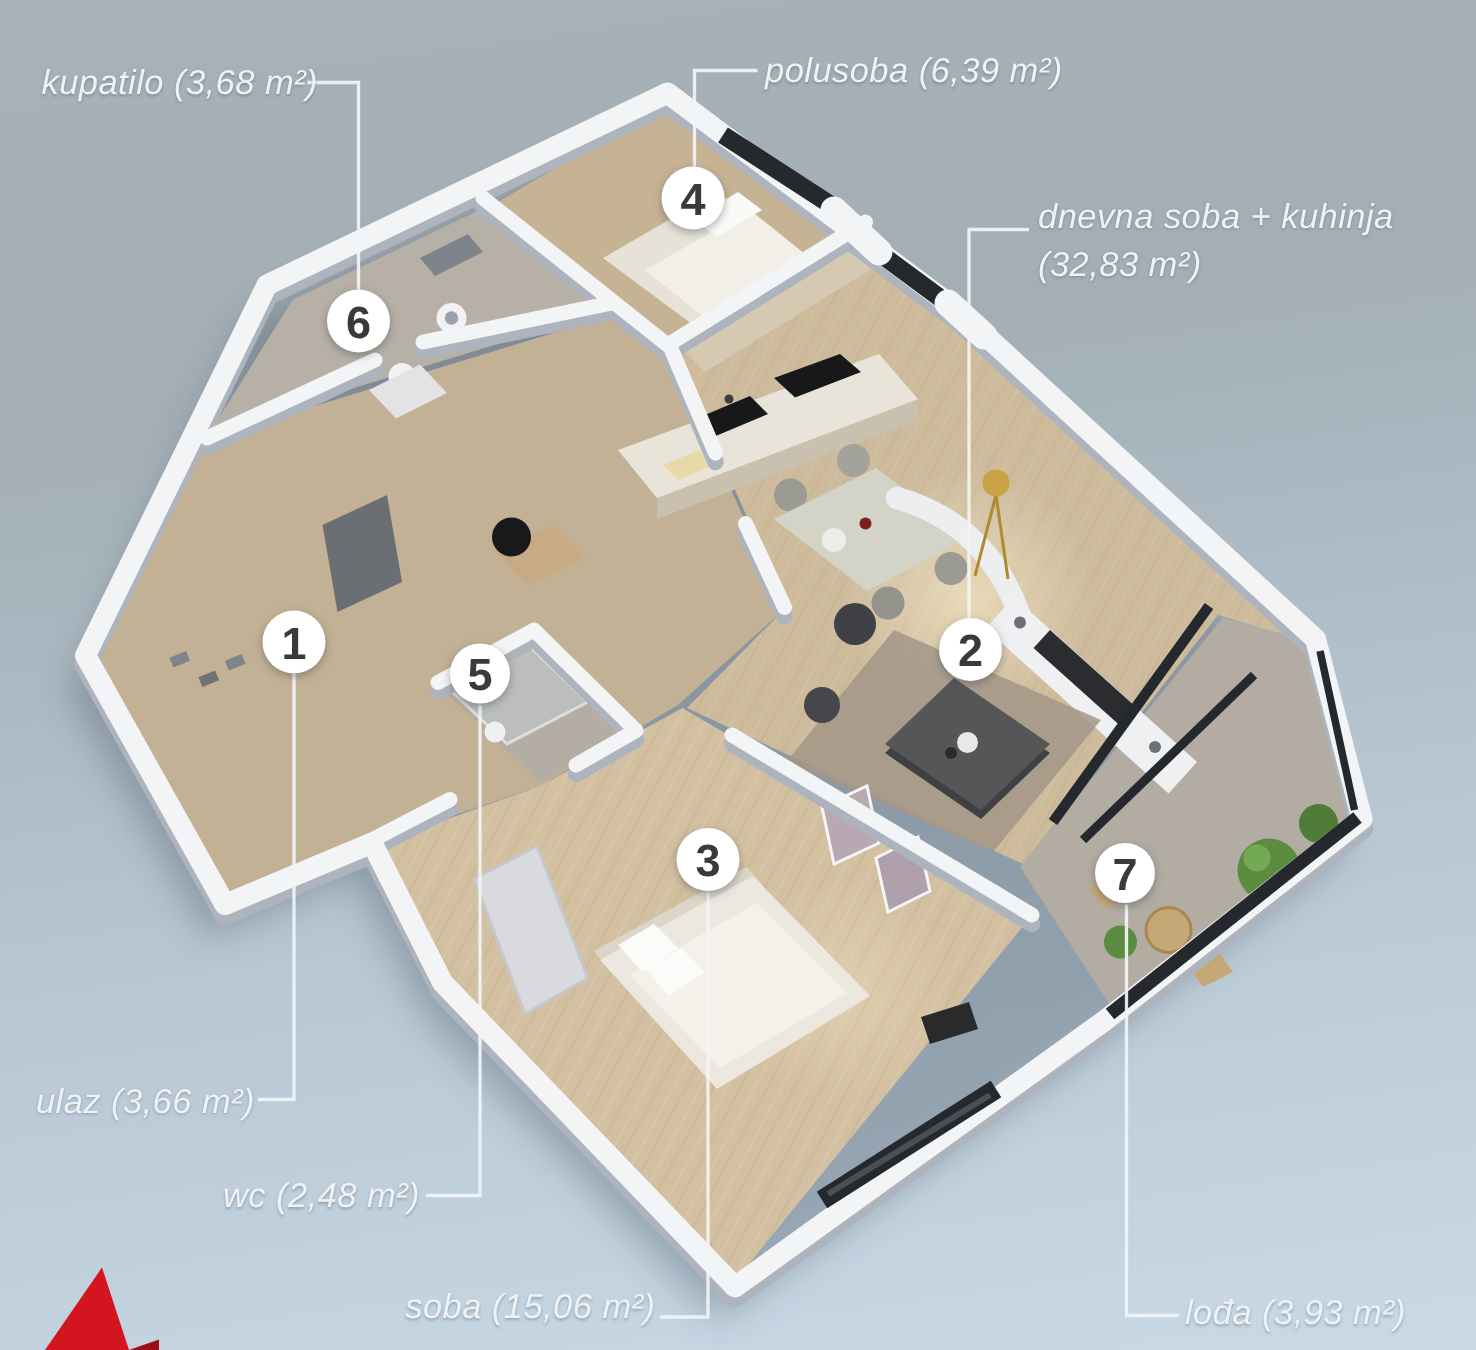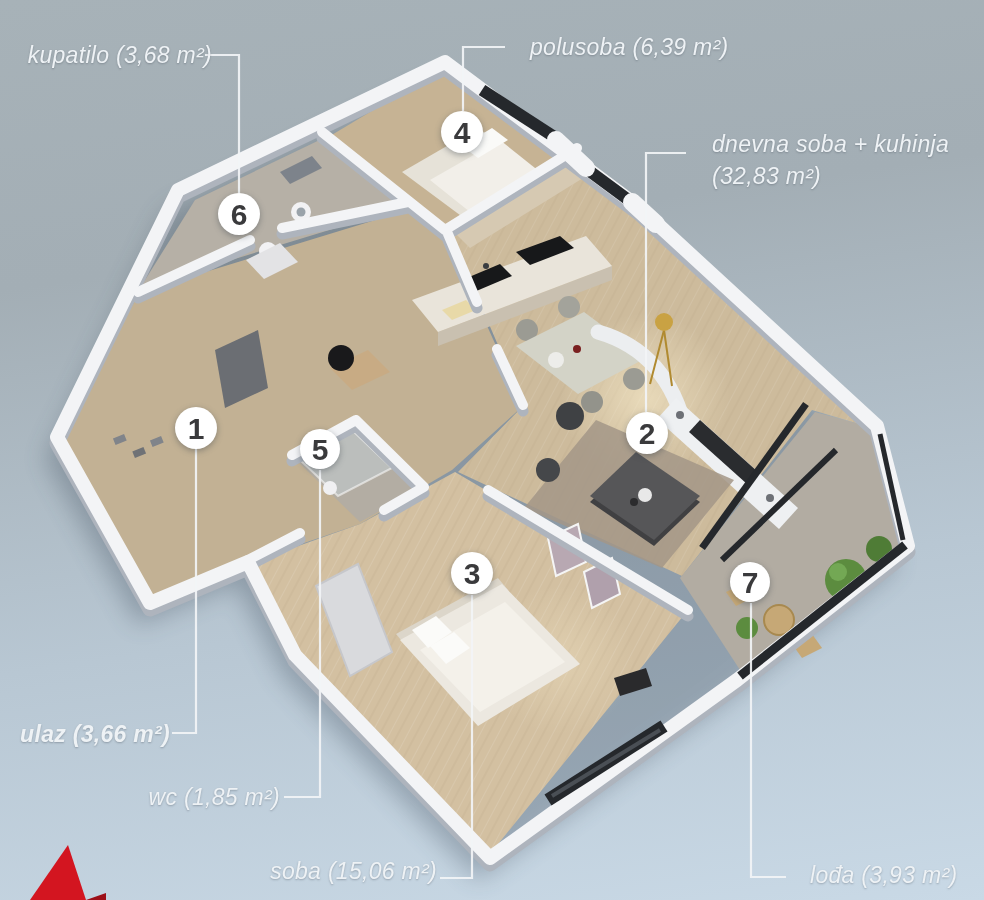--- a/index.html
+++ b/index.html
@@ -7,21 +7,21 @@
   .stage{
     position:relative; width:984px; height:900px; overflow:hidden;
     background:linear-gradient(172deg,#a7b2b8 0%,#a3aeb5 28%,#b8c7d3 65%,#c9d9e6 100%);
     font-family:"Liberation Sans",sans-serif;
   }
   .plan-svg, .annot-svg{position:absolute;left:0;top:0;}
   .room-label{
     position:absolute; transform:translateY(-50%);
     font:italic 23px "Liberation Sans",sans-serif;
     color:#eef2f5; text-shadow:0 1px 2px rgba(60,70,80,.35);
-    white-space:pre-line; line-height:1.4; letter-spacing:.3px;margin-left:20px;
+    white-space:pre-line; line-height:1.4; letter-spacing:.3px;
   }
   .leader{fill:none;stroke:#f2f4f6;stroke-width:2.2;opacity:.92;}
   .marker-circle{fill:#ffffff;filter:drop-shadow(0 2px 3px rgba(50,60,70,.4));}
   .marker-num{fill:#3a3a3c;font:700 30px "Liberation Sans",sans-serif;text-anchor:middle;}
   .wall-under{fill:none;stroke:#aeb4bd;stroke-linejoin:round;stroke-linecap:round;}
   .wall{fill:none;stroke:#f3f4f6;stroke-linejoin:round;stroke-linecap:round;}
   .win{fill:none;stroke:#25282c;stroke-linecap:butt;}
 </style>
 </head>
 <body>
@@ -220,22 +220,22 @@
         <circle cx="750" cy="582" r="20" class="marker-circle"></circle>
         <text x="750" y="593" class="marker-num">7</text>
       </g>
     </svg>
 
   <div id="labels">
       <div class="room-label" style="right: 772px; text-align: right; top: 55px;">kupatilo (3,68 m²)</div>
       <div class="room-label" style="left: 510px; top: 47px; font-style: italic;">polusoba (6,39 m²)</div>
       <div class="room-label" style="left: 692px; top: 160px;">dnevna soba + kuhinja
 (32,83 m²)</div>
-      <div class="room-label" style="right: 814px; text-align: right; top: 734px; font-weight: bold;">ulaz (3,66 m²)</div>
-      <div class="room-label" style="right: 704px; text-align: right; top: 797px;">wc (1,85 m²)</div>
+      <div class="room-label" style="right: 814px; text-align: right; top: 734px;">ulaz (3,66 m²)</div>
+      <div class="room-label" style="right: 704px; text-align: right; top: 797px;">wc (2,48 m²)</div>
       <div class="room-label" style="right: 547px; text-align: center; top: 871px;">soba (15,06 m²)</div>
       <div class="room-label" style="left: 790px; top: 875px;">lođa (3,93 m²)</div>
     </div>
 
   <svg class="plan-svg" width="984" height="900" viewBox="0 0 984 900" style="pointer-events:none">
     <g>
       <polygon points="68,845 30,900 86,900" fill="#d31520"></polygon>
       <polygon points="68,845 86,900 106,893 106,900 86,900" fill="#9c0f18"></polygon>
     </g>
   </svg>

